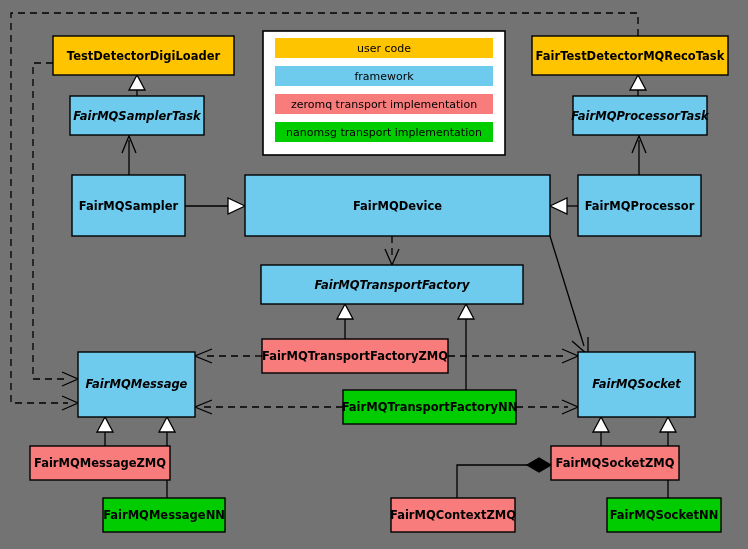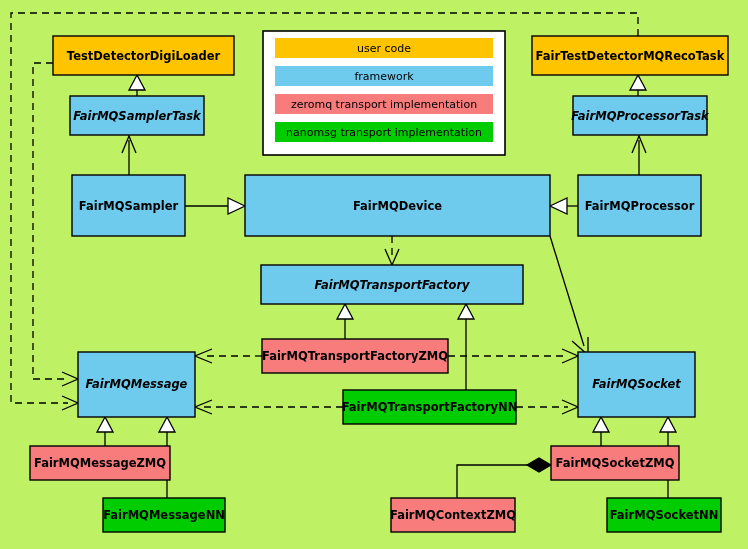--- a/index.html
+++ b/index.html
@@ -4,21 +4,21 @@
 <style>
   html, body {
     margin: 0;
     padding: 0;
     background: #ffffff;
   }
   #diagram-root {
     position: relative;
     width: 748px;
     height: 549px;
-    background: #bef264;
+    background: #737373;
     font-family: "DejaVu Sans", sans-serif;
     overflow: hidden;
   }
   svg#uml { position: absolute; top: 0; left: 0; width: 748px; height: 549px; }
   .node-rect { stroke: #000000; stroke-width: 1.4; }
   .node-label {
     font-family: "DejaVu Sans", sans-serif;
     font-size: 11.5px;
     font-weight: bold;
     fill: #000000;

